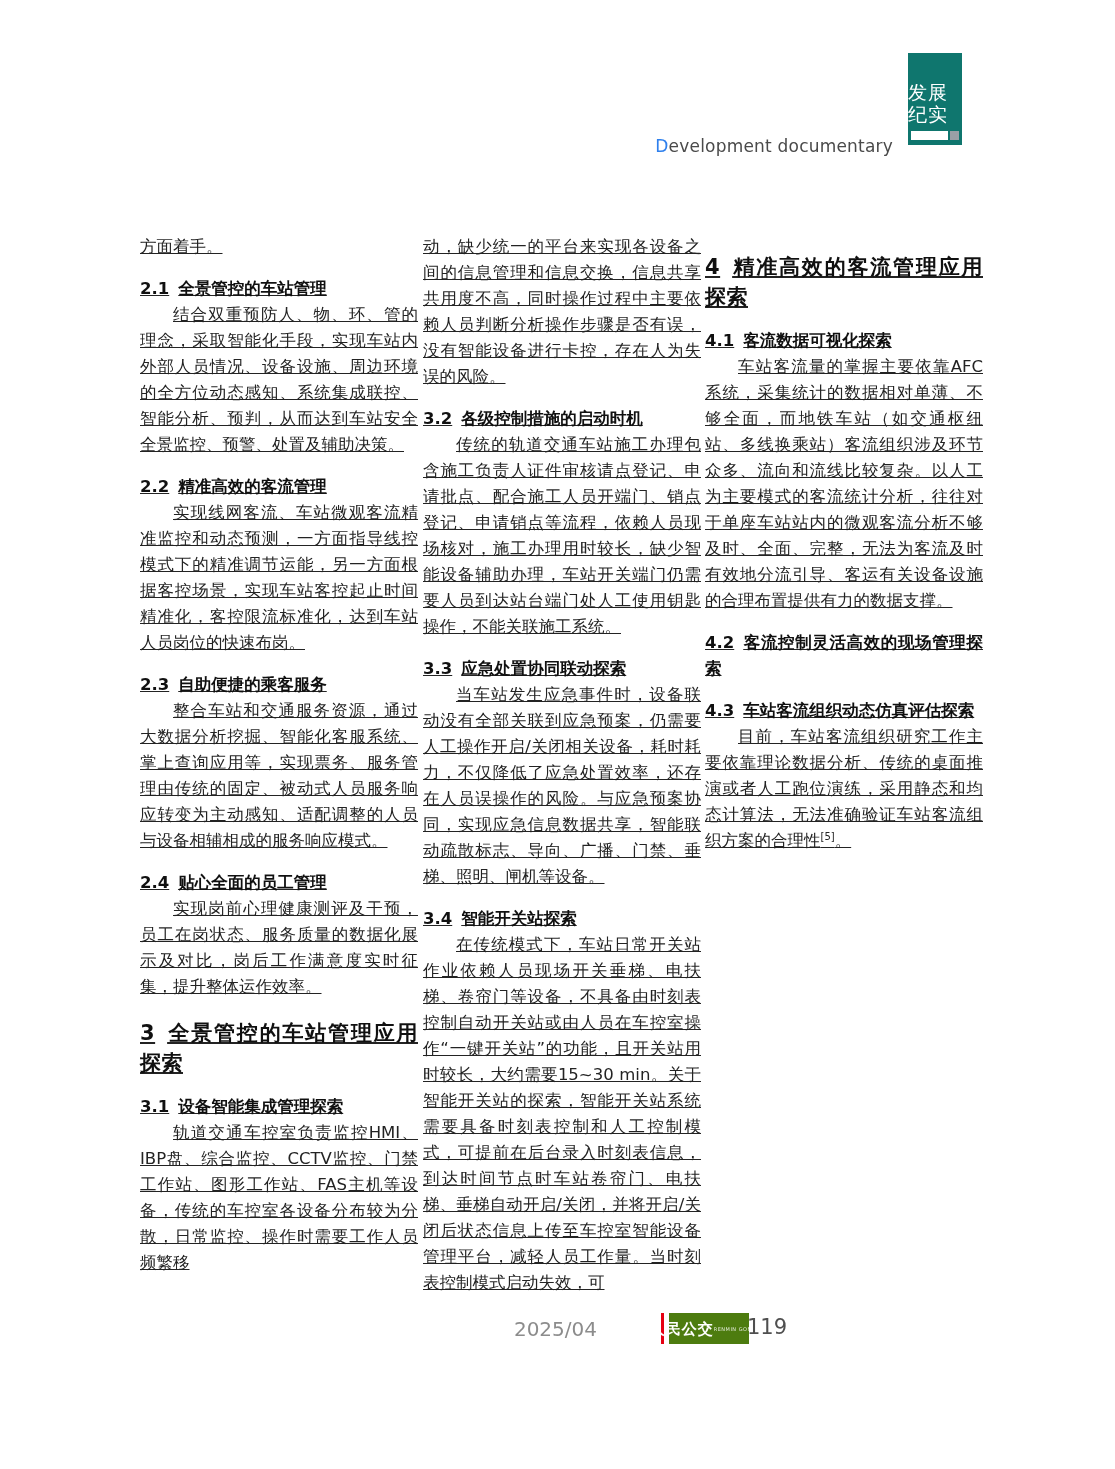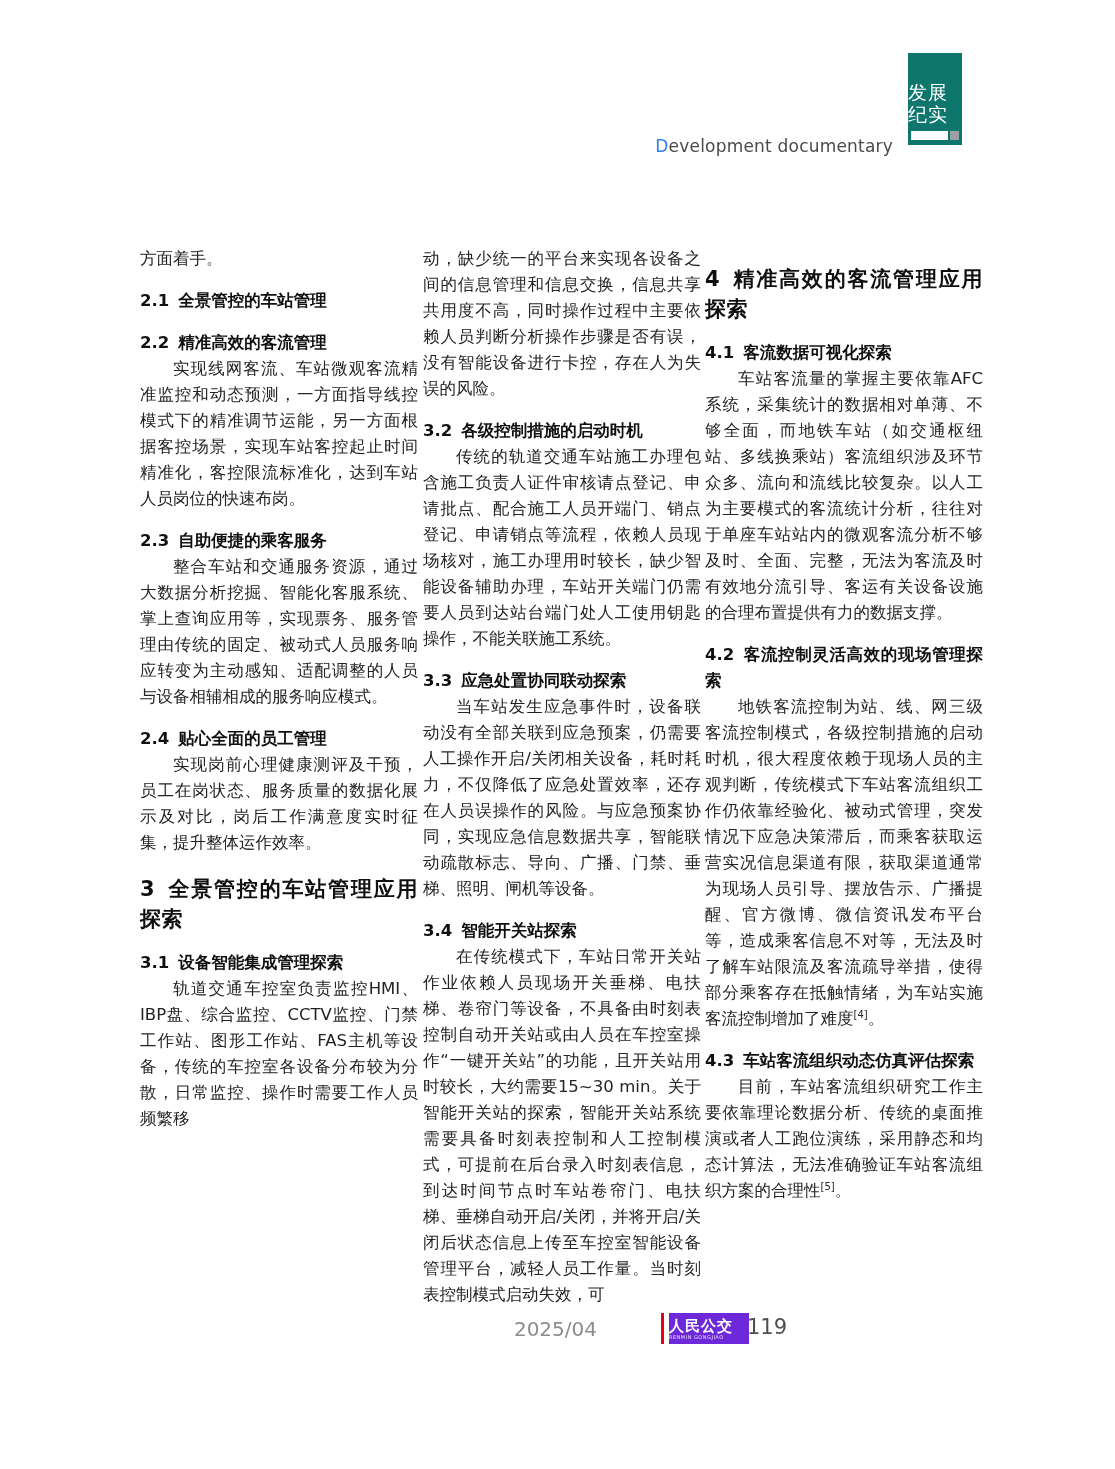--- a/index.html
+++ b/index.html
@@ -25,23 +25,23 @@
   }
   .corner-tab .bar-white {
     position:absolute; left:3px; bottom:5px; width:37px; height:9px; background:#ffffff;
   }
   .corner-tab .bar-gray {
     position:absolute; right:3px; bottom:5px; width:9px; height:9px; background:#9aa0a6;
   }
 
   
   .col {
-    position:absolute; top:246px; width:278px;
+    position:absolute; top:234px; width:278px;
     font-size:16.5px; line-height:26px; color:#232323;
-    text-align:justify; text-justify:inter-ideograph;
+    text-align:justify; text-justify:inter-ideograph;text-decoration:underline;
   }
   .col-1 { left:140px; }
   .col-2 { left:423px; }
   .col-3 { left:705px; }
   .col p { margin:0; text-indent:2em; }
   .col p.noindent { text-indent:0; }
   .h-sub { font-weight:bold; color:#101010; margin-top:16px; }
   .h-sub .h-num { margin-right:9px; }
   .h-section {
     font-weight:bold; color:#101010; font-size:21px; line-height:30px;
@@ -52,22 +52,22 @@
 
   
   .footer { position:absolute; top:1313px; left:0; width:897px; height:32px; }
   .issue {
     position:absolute; right:300px; top:4px; font-size:20px; color:#8c8c8c;
   }
   .brand-rule {
     position:absolute; right:233px; top:0; width:3px; height:31px; background:#e60012;
   }
   .brand-box {
-    position:absolute; right:148px; top:0; width:80px; height:31px; background:#6d28d9;
-    display:flex; flex-direction:column; justify-content:center;
+    position:absolute; right:148px; top:0; width:80px; height:31px; background:#4d7c0f;
+    display:flex; flex-direction:row; align-items:center; justify-content:center;
   }
   .brand-box .brand-cn {
     color:#ffffff; font-weight:bold; font-size:15px; line-height:16px; letter-spacing:1px;
     white-space:nowrap;
   }
   .brand-box .brand-sub {
     color:#ffffff; font-size:5px; line-height:6px; letter-spacing:0.5px; opacity:0.85;
     white-space:nowrap;
   }
   .pagenum {
@@ -86,20 +86,21 @@
       <div>发展</div>
       <div>纪实</div>
     </div>
     <div class="bar-white"></div>
     <div class="bar-gray"></div>
   </div>
 
   <div class="col col-1" id="col-0">
       <p class="noindent"><span>方面着手。</span></p>
       <div class="h-sub"><span class="h-num">2.1</span><span>全景管控的车站管理</span></div>
+      <p><span>结合双重预防人、物、环、管的理念，采取智能化手段，实现车站内外部人员情况、设备设施、周边环境的全方位动态感知、系统集成联控、智能分析、预判，从而达到车站安全全景监控、预警、处置及辅助决策。</span></p>
       <div class="h-sub"><span class="h-num">2.2</span><span>精准高效的客流管理</span></div>
       <p><span>实现线网客流、车站微观客流精准监控和动态预测，一方面指导线控模式下的精准调节运能，另一方面根据客控场景，实现车站客控起止时间精准化，客控限流标准化，达到车站人员岗位的快速布岗。</span></p>
       <div class="h-sub"><span class="h-num">2.3</span><span>自助便捷的乘客服务</span></div>
       <p><span>整合车站和交通服务资源，通过大数据分析挖掘、智能化客服系统、掌上查询应用等，实现票务、服务管理由传统的固定、被动式人员服务响应转变为主动感知、适配调整的人员与设备相辅相成的服务响应模式。</span></p>
       <div class="h-sub"><span class="h-num">2.4</span><span>贴心全面的员工管理</span></div>
       <p><span>实现岗前心理健康测评及干预，员工在岗状态、服务质量的数据化展示及对比，岗后工作满意度实时征集，提升整体运作效率。</span></p>
       <div class="h-section"><span class="h-num">3</span><span>全景管控的车站管理应用探索</span></div>
       <div class="h-sub"><span class="h-num">3.1</span><span>设备智能集成管理探索</span></div>
       <p><span>轨道交通车控室负责监控HMI、IBP盘、综合监控、CCTV监控、门禁工作站、图形工作站、FAS主机等设备，传统的车控室各设备分布较为分散，日常监控、操作时需要工作人员频繁移</span></p>
     </div>
@@ -110,21 +111,20 @@
       <div class="h-sub"><span class="h-num">3.3</span><span>应急处置协同联动探索</span></div>
       <p><span>当车站发生应急事件时，设备联动没有全部关联到应急预案，仍需要人工操作开启/关闭相关设备，耗时耗力，不仅降低了应急处置效率，还存在人员误操作的风险。与应急预案协同，实现应急信息数据共享，智能联动疏散标志、导向、广播、门禁、垂梯、照明、闸机等设备。</span></p>
       <div class="h-sub"><span class="h-num">3.4</span><span>智能开关站探索</span></div>
       <p><span>在传统模式下，车站日常开关站作业依赖人员现场开关垂梯、电扶梯、卷帘门等设备，不具备由时刻表控制自动开关站或由人员在车控室操作“一键开关站”的功能，且开关站用时较长，大约需要15~30 min。关于智能开关站的探索，智能开关站系统需要具备时刻表控制和人工控制模式，可提前在后台录入时刻表信息，到达时间节点时车站卷帘门、电扶梯、垂梯自动开启/关闭，并将开启/关闭后状态信息上传至车控室智能设备管理平台，减轻人员工作量。当时刻表控制模式启动失效，可</span></p>
     </div>
   <div class="col col-3" id="col-2">
       <div class="h-section"><span class="h-num">4</span><span>精准高效的客流管理应用探索</span></div>
       <div class="h-sub"><span class="h-num">4.1</span><span>客流数据可视化探索</span></div>
       <p><span>车站客流量的掌握主要依靠AFC系统，采集统计的数据相对单薄、不够全面，而地铁车站（如交通枢纽站、多线换乘站）客流组织涉及环节众多、流向和流线比较复杂。以人工为主要模式的客流统计分析，往往对于单座车站站内的微观客流分析不够及时、全面、完整，无法为客流及时有效地分流引导、客运有关设备设施的合理布置提供有力的数据支撑。</span></p>
       <div class="h-sub"><span class="h-num">4.2</span><span>客流控制灵活高效的现场管理探索</span></div>
-      <p><span>地铁客流控制为站、线、网三级客流控制模式，各级控制措施的启动时机，很大程度依赖于现场人员的主观判断，传统模式下车站客流组织工作仍依靠经验化、被动式管理，突发情况下应急决策滞后，而乘客获取运营实况信息渠道有限，获取渠道通常为现场人员引导、摆放告示、广播提醒、官方微博、微信资讯发布平台等，造成乘客信息不对等，无法及时了解车站限流及客流疏导举措，使得部分乘客存在抵触情绪，为车站实施客流控制增加了难度</span><sup>[4]</sup><span>。</span></p>
       <div class="h-sub"><span class="h-num">4.3</span><span>车站客流组织动态仿真评估探索</span></div>
       <p><span>目前，车站客流组织研究工作主要依靠理论数据分析、传统的桌面推演或者人工跑位演练，采用静态和均态计算法，无法准确验证车站客流组织方案的合理性</span><sup>[5]</sup><span>。</span></p>
     </div>
 
   <div class="footer">
     <div class="issue">2025/04</div>
     <div class="brand-rule"></div>
     <div class="brand-box">
       <div class="brand-cn">人民公交</div>
       <div class="brand-sub">RENMIN GONGJIAO</div>

